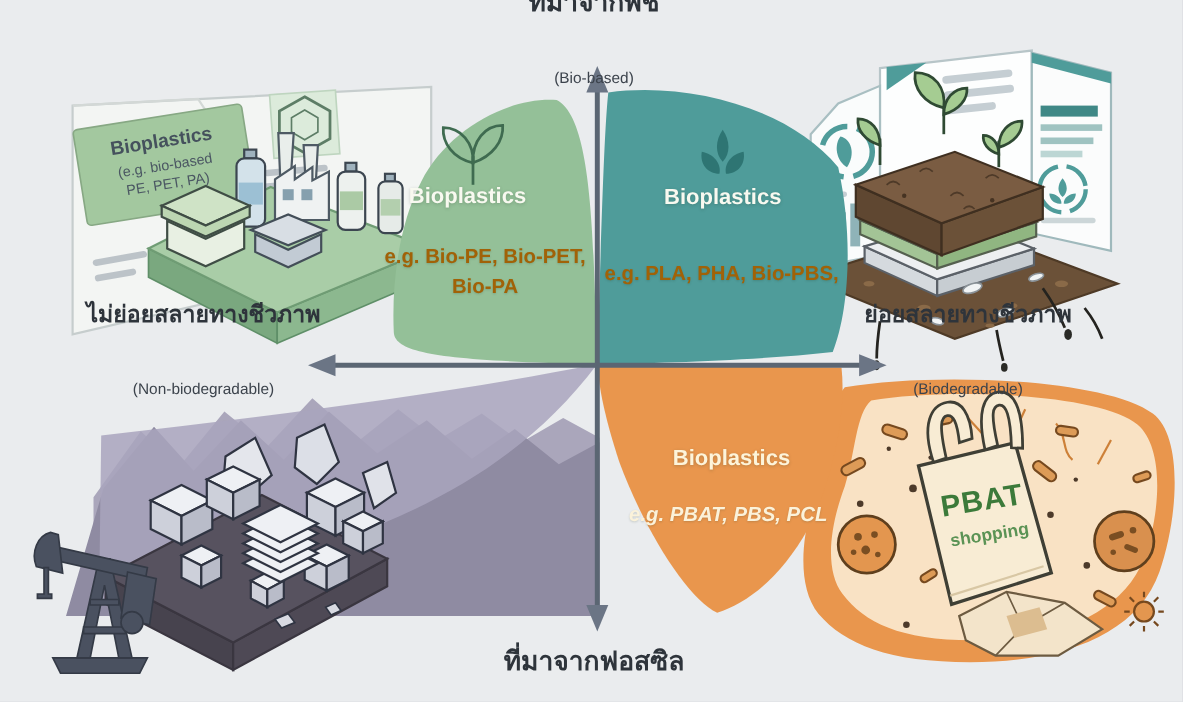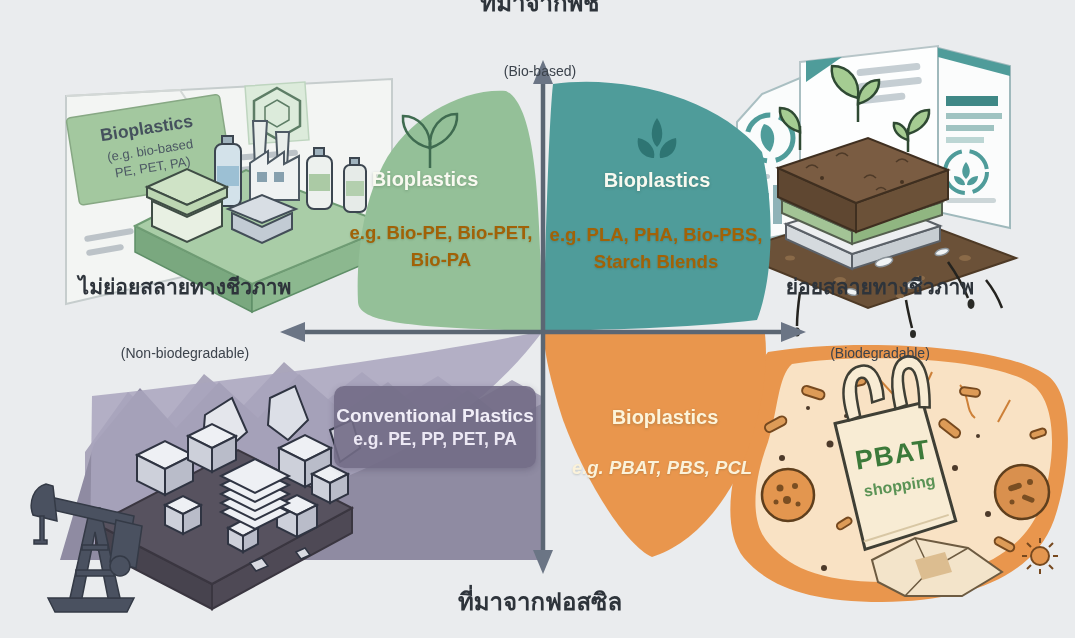--- a/index.html
+++ b/index.html
@@ -397,24 +397,19 @@
 
   <div class="ovl q-title" style="left:425px;top:179px;">Bioplastics</div>
   <div class="ovl q-ex" style="left:441px;top:247px;">
     <div>e.g. Bio-PE, Bio-PET,</div>
     <div>Bio-PA</div>
   </div>
 
   <div class="ovl q-title" style="left:657px;top:180px;">Bioplastics</div>
   <div class="ovl q-ex" style="left:656px;top:249px;">
     <div>e.g. PLA, PHA, Bio-PBS,</div>
-    <div>Starch Blends</div>
-  </div>
-
-  <div class="bl-box">
-    <div class="bl-title">Conventional Plastics</div>
-    <div class="bl-ex">e.g. PE, PP, PET, PA</div>
-  </div>
+  </div>
+
 
   <div class="ovl q-title q-title-cream" style="left:665px;top:417px;">Bioplastics</div>
   <div class="ovl q-ex q-ex-cream" style="left:662px;top:468px;font-style:italic;">e.g. PBAT, PBS, PCL</div>
 
 </div>
 
 </body></html>

